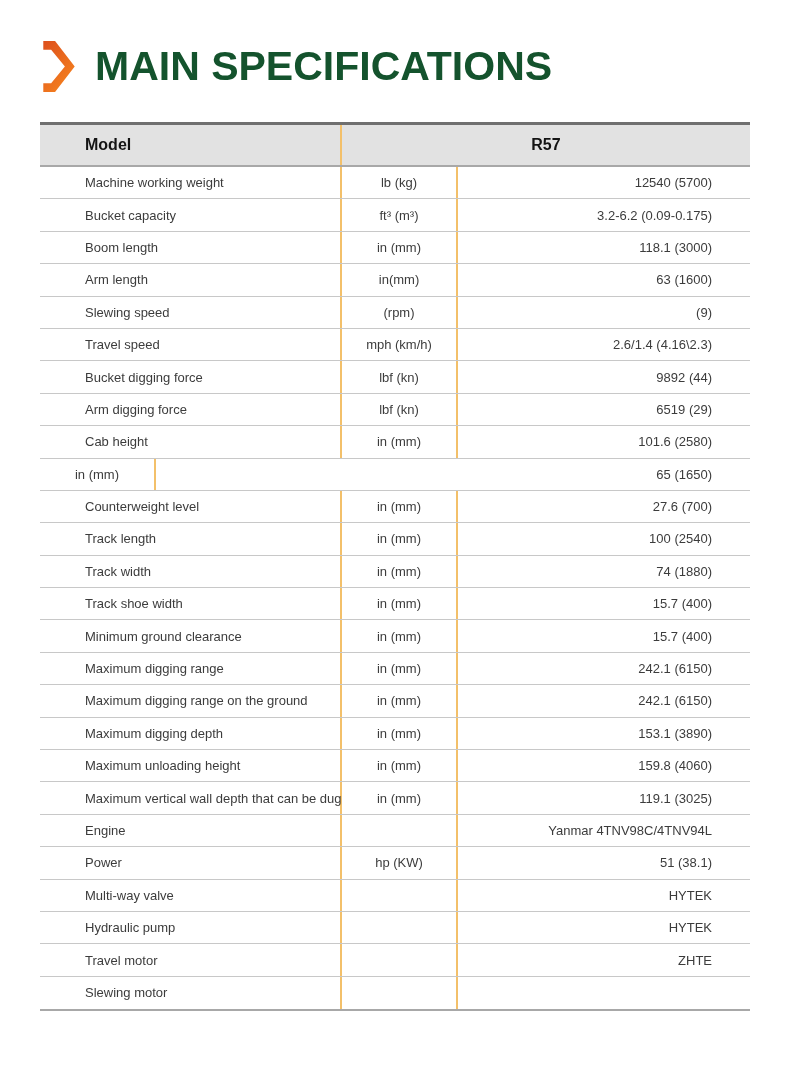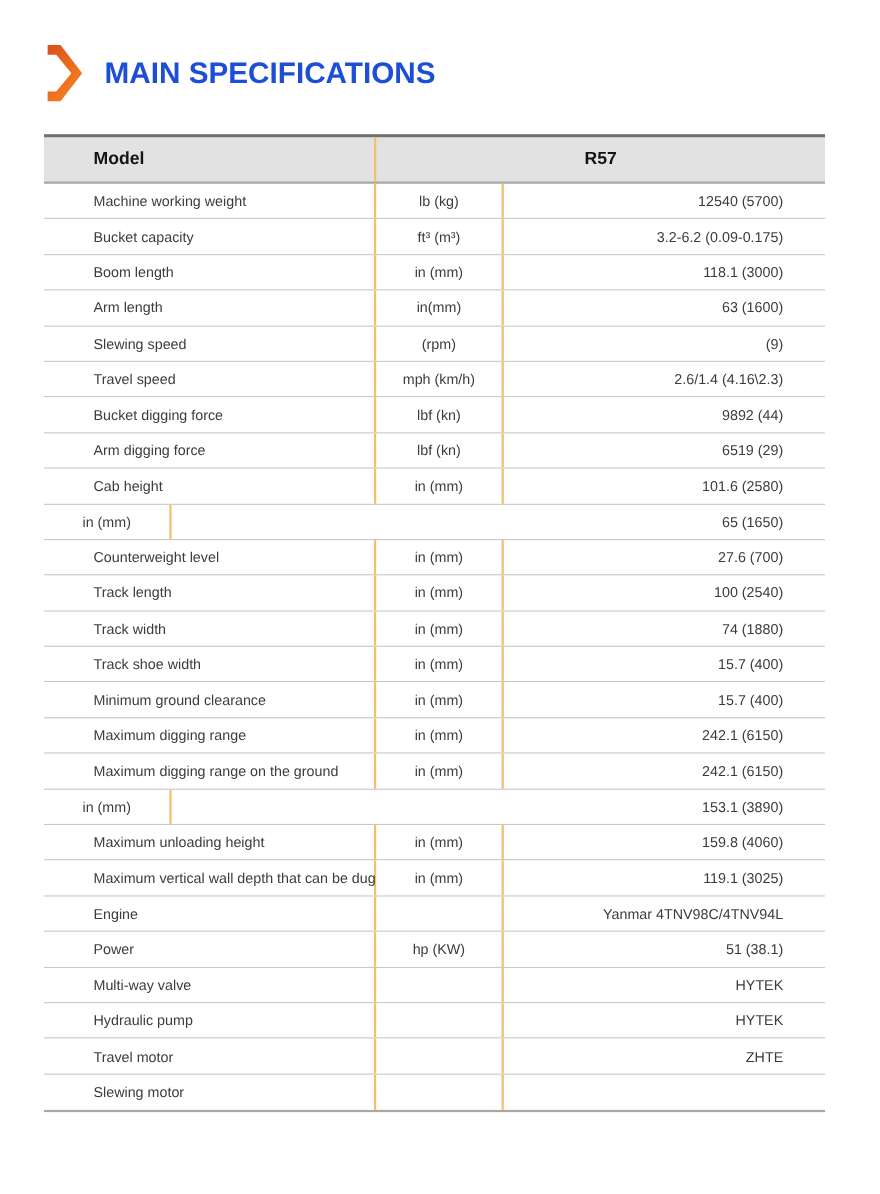--- a/index.html
+++ b/index.html
@@ -16,23 +16,23 @@
     left: 42px;
     top: 38px;
     display: flex;
     align-items: center;
     gap: 19px;
     height: 56px;
   }
   .chevron-wrap { display: flex; align-items: center; }
   h1.page-title {
     margin: 0;
-    font-size: 27px;
+    font-size: 41px;
     font-weight: 700;
-    color: #1d4ed8;
+    color: #14532d;
     letter-spacing: 0px;
     white-space: nowrap;
   }
   .spec-table {
     position: absolute;
     left: 40px;
     top: 122px;
     width: 710px;
     border-top: 3px solid #6f6f6f;
     border-bottom: 2px solid #a8a8a8;
@@ -213,20 +213,21 @@
     <div class="cell c-value">242.1 (6150)</div>
   </div>
 
   <div class="row">
     <div class="cell c-label">Maximum digging range on the ground</div>
     <div class="cell c-unit">in (mm)</div>
     <div class="cell c-value">242.1 (6150)</div>
   </div>
 
   <div class="row">
+    <div class="cell c-label">Maximum digging depth</div>
     <div class="cell c-unit">in (mm)</div>
     <div class="cell c-value">153.1 (3890)</div>
   </div>
 
   <div class="row">
     <div class="cell c-label">Maximum unloading height</div>
     <div class="cell c-unit">in (mm)</div>
     <div class="cell c-value">159.8 (4060)</div>
   </div>
 

